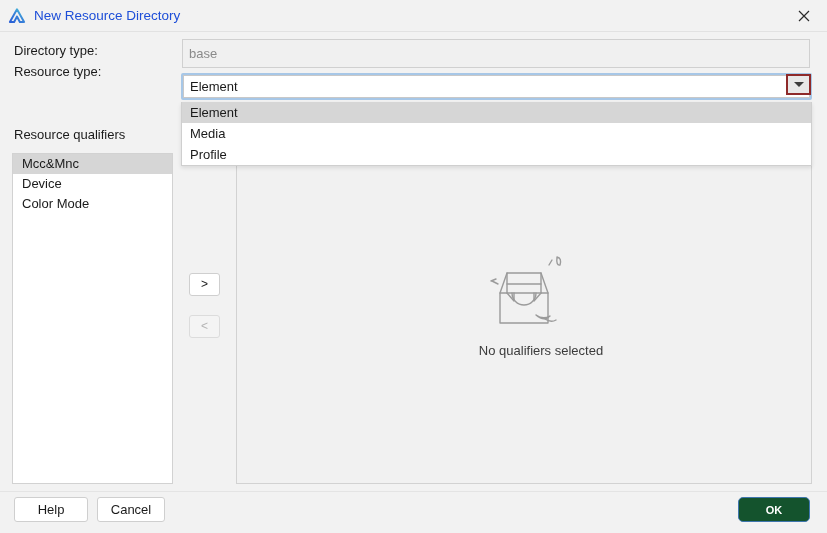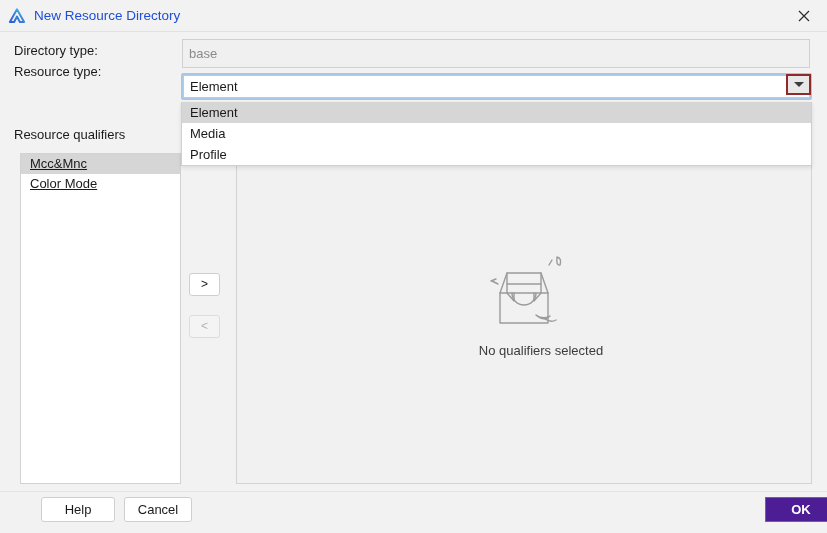--- a/index.html
+++ b/index.html
@@ -142,27 +142,26 @@
     padding-left: 8px;
     font-size: 13px;
     color: #1a1a1a;
     cursor: default;
   }
   .dd-item.selected { background: #d6d6d6; }
 
   
   .list-panel {
     position: absolute;
-    left: 20px; top: 153px;
+    left: 12px; top: 153px;
     width: 161px; height: 331px;
     background: #ffffff;
     border: 1px solid #d2d2d2;
     box-sizing: border-box;
     overflow: hidden;
-    text-decoration: underline;
   }
   .list-item {
     height: 20px;
     line-height: 20px;
     padding-left: 9px;
     font-size: 13px;
     color: #1a1a1a;
     cursor: default;
   }
   .list-item.selected { background: #d6d6d6; }
@@ -231,33 +230,32 @@
     height: 25px;
     box-sizing: border-box;
     border: 1px solid #cfcfcf;
     border-radius: 3px;
     background: #ffffff;
     font-family: "Liberation Sans", sans-serif;
     font-size: 13px;
     color: #1a1a1a;
     cursor: pointer;
     padding: 0 10px;
-    margin-left: 27px;
   }
   #btn-help   { left: 14px;  top: 497px; width: 74px; }
   #btn-cancel { left: 97px;  top: 497px; width: 68px; }
   #btn-ok {
     left: 738px; top: 497px;
     width: 72px; height: 25px;
-    background: #4c1d95;
+    background: #14532d;
     border: 1px solid #3f76ae;
-    border-radius: 0;
+    border-radius: 5px;
     color: #ffffff;
     font-weight: bold;
-    font-size: 13px;
+    font-size: 11px;
   }
 </style>
 </head>
 <body>
 
 <div class="titlebar">
   <svg class="app-icon" viewBox="0 0 24 24">
     <defs>
       <linearGradient id="gIcon" x1="0" y1="1" x2="1" y2="0">
         <stop offset="0%" stop-color="#2a5fd6"></stop>
@@ -293,20 +291,21 @@
 <div class="dropdown">
   <div class="dd-item selected">Element</div>
   <div class="dd-item">Media</div>
   <div class="dd-item">Profile</div>
 </div>
 
 <div class="label" id="lbl-avail">Resource qualifiers</div>
 
 <div class="list-panel">
   <div class="list-item selected">Mcc&amp;Mnc</div>
+  <div class="list-item">Device</div>
   <div class="list-item">Color Mode</div>
 </div>
 
 <button class="mv-btn" id="btn-add">&gt;</button>
 <button class="mv-btn" id="btn-remove">&lt;</button>
 
 <div class="right-panel">
   <div class="empty-state">
     <svg class="empty-illu" width="90" height="82" viewBox="0 0 90 82">
       <g fill="none" stroke="#9b9b9b" stroke-width="1.4" stroke-linejoin="round" stroke-linecap="round">

